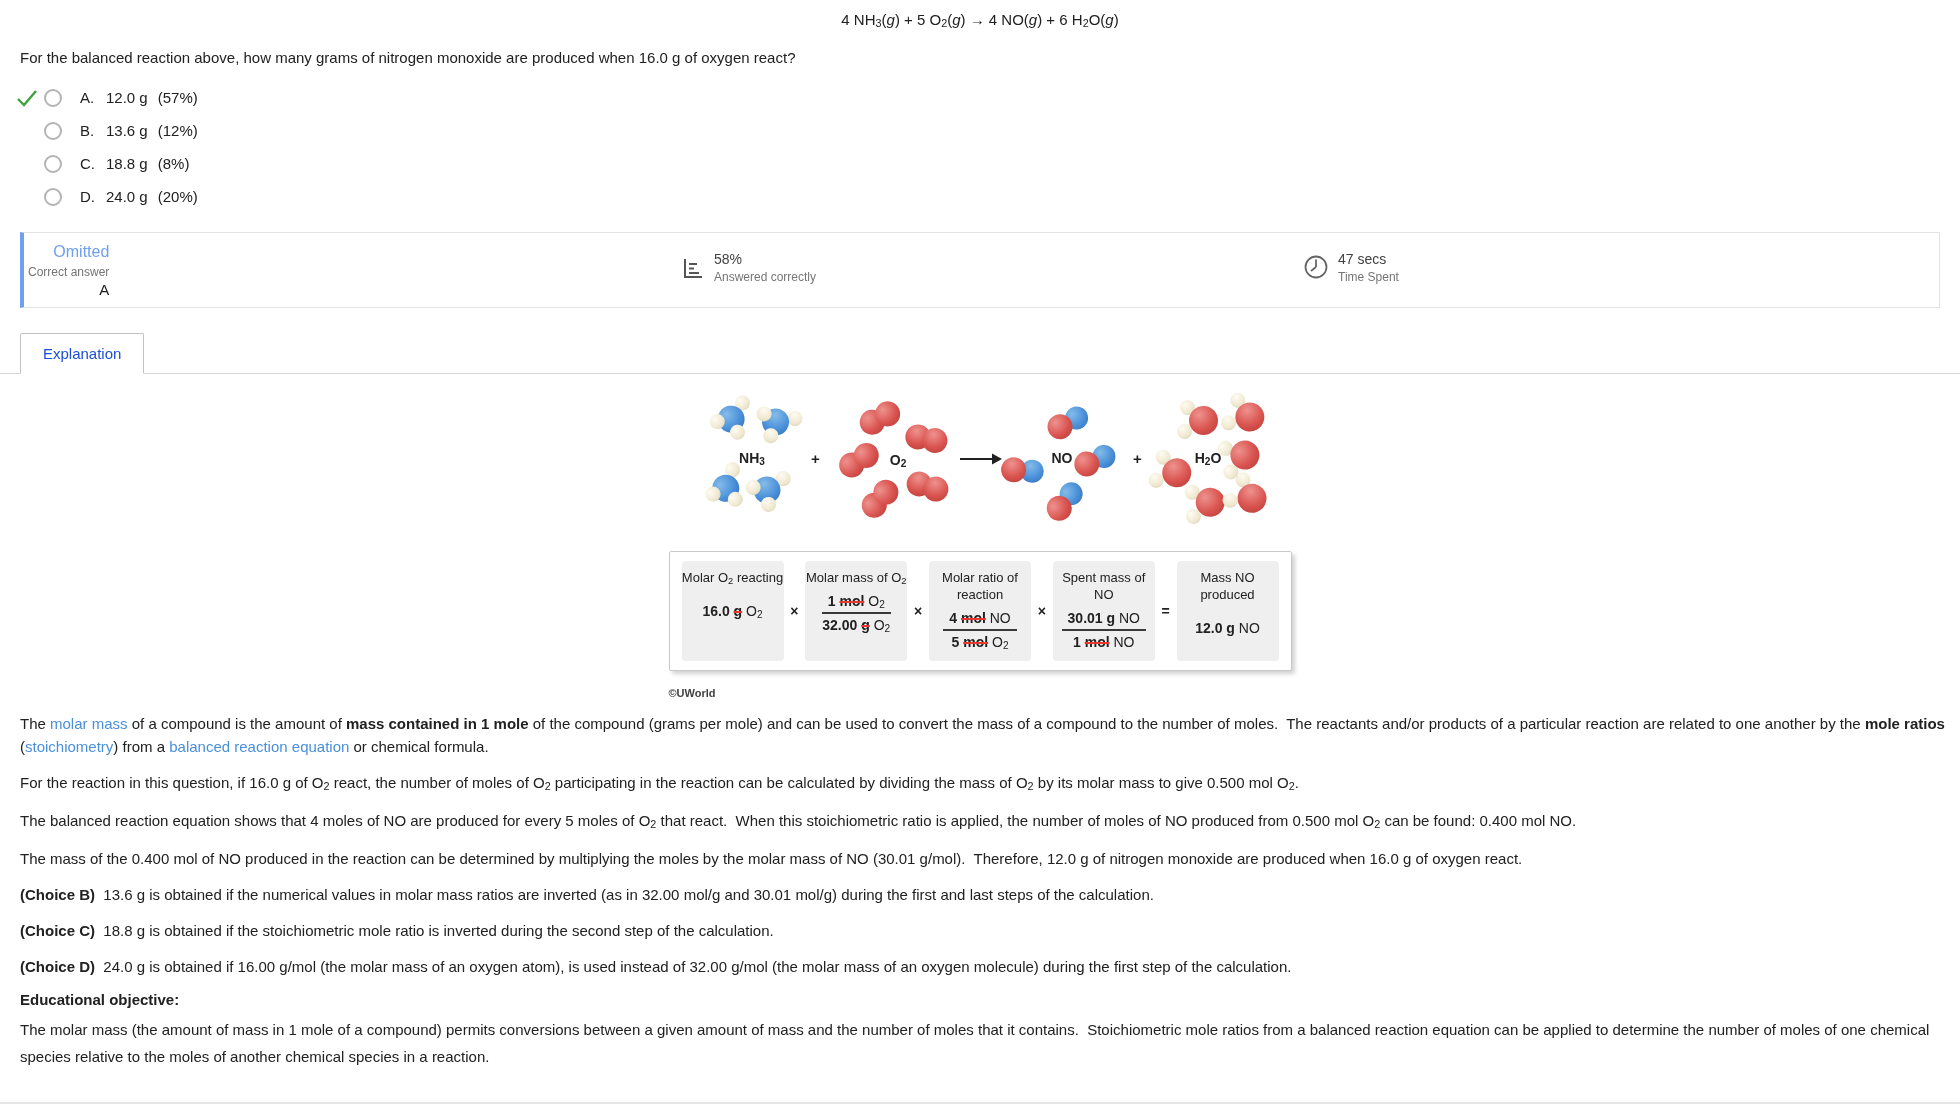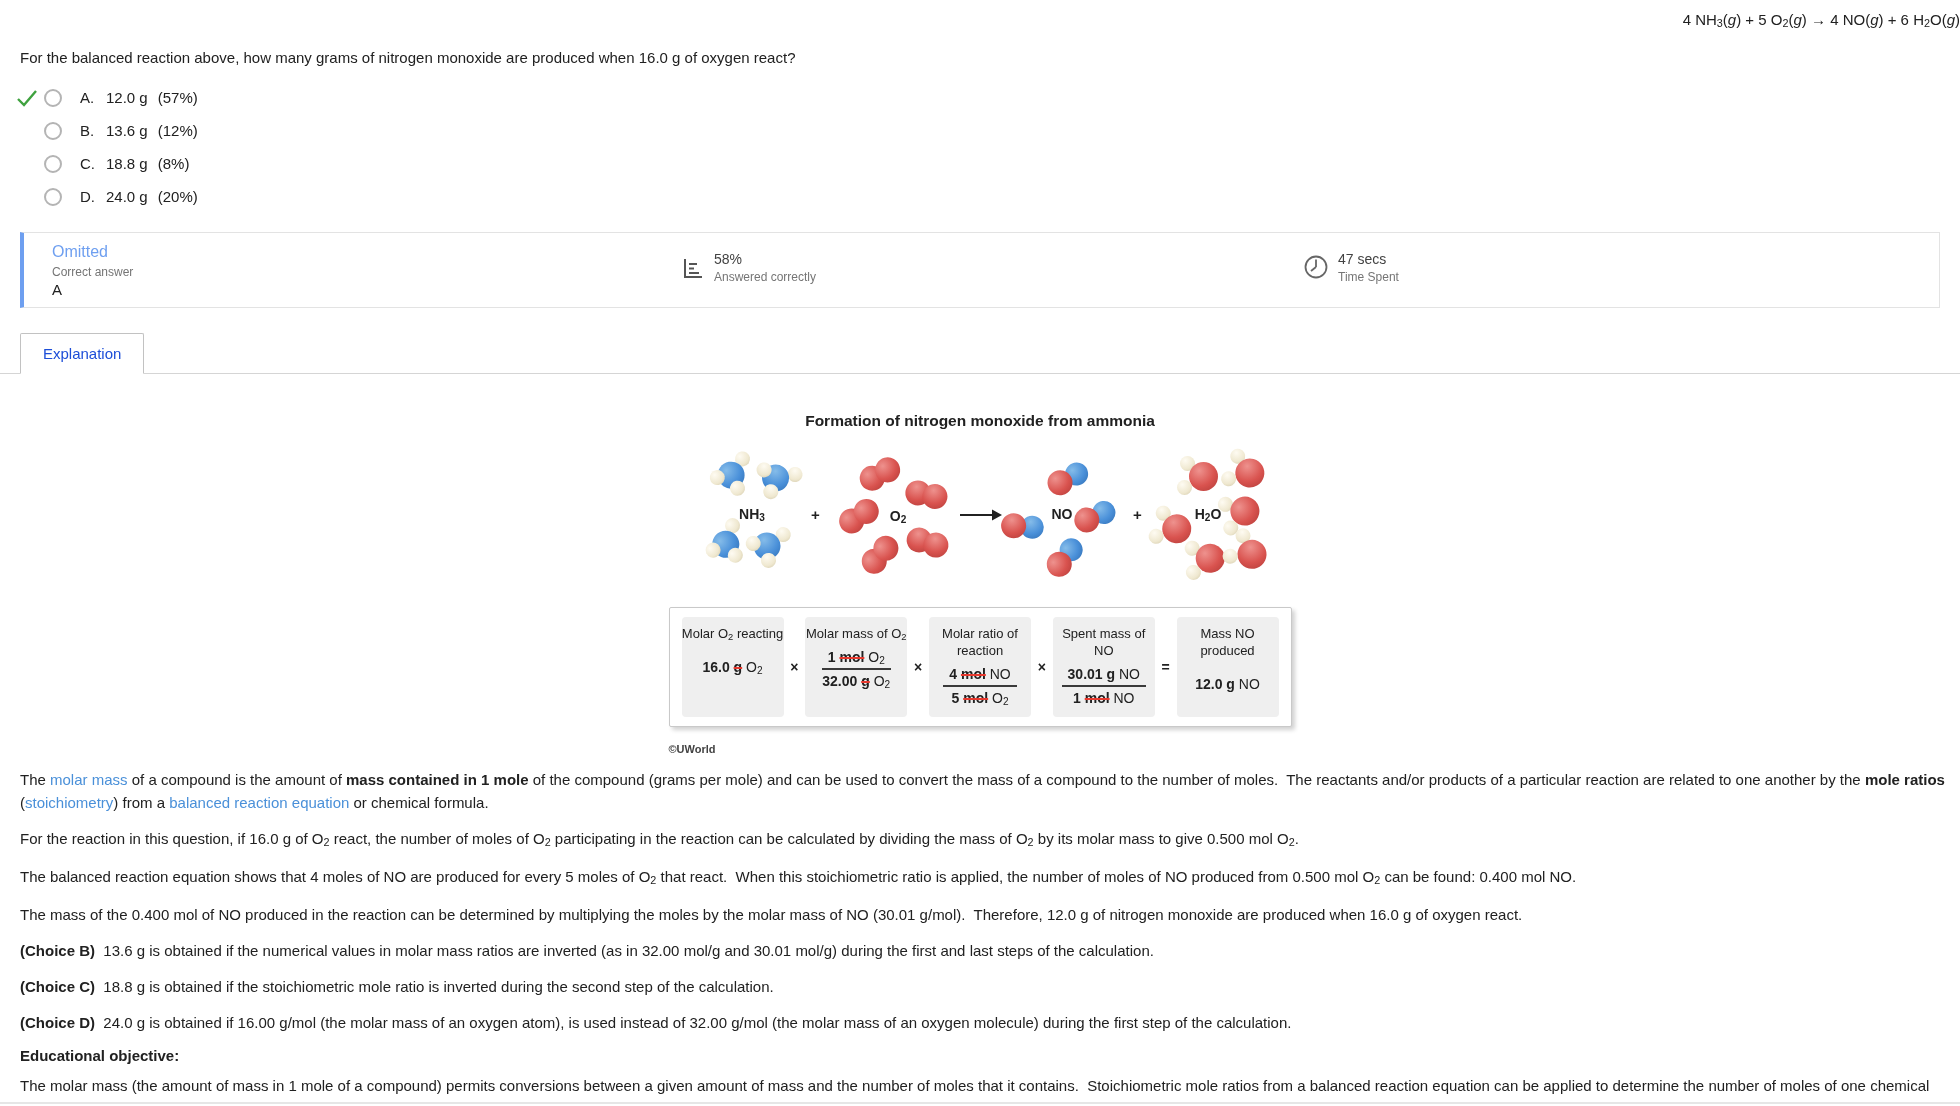--- a/index.html
+++ b/index.html
@@ -8,34 +8,34 @@
     width: 1960px; height: 1106px; overflow: hidden; position: relative;
     font-family: "Liberation Sans", "DejaVu Sans", sans-serif;
     color: #212121; font-size: 15px;
   }
   .b { font-weight: bold; }
   .i { font-style: italic; }
   .sub { font-size: 72%; position: relative; top: 0.22em; }
   .strike { font-weight: bold; text-decoration: line-through; text-decoration-color: #e8392e; text-decoration-thickness: 2px; }
   .link { color: #4a90d9; text-decoration: none; cursor: pointer; }
 
-  .equation { text-align: right; padding-top: 11px; font-size: 15px; color:#212121; }
+  .equation { text-align: center; padding-top: 11px; font-size: 15px; color:#212121; }
   .question { margin: 21px 20px 0 20px; font-size: 15px; }
 
   .choices { margin: 15px 0 0 16px; }
   .choice-row { display: flex; align-items: center; height: 33px; }
   .check-cell { width: 28px; display:flex; align-items:center; }
   .radio { width: 18px; height: 18px; border: 2px solid #b4b4b4; border-radius: 50%; background:#fff; margin-right: 18px; flex: none; }
   .letter { width: 26px; }
   .value { margin-right: 10px; }
   .stat { color:#212121; }
 
   .result-bar { position: relative; margin: 19px 20px 0 20px; height: 76px;
     border: 1px solid #e3e3e3; border-left: 4px solid #6e9ff0; background:#fff; }
-  .rb-left { position:absolute; left:28px; top:10px; }
+  .rb-left { position:absolute; left:4px; top:10px;text-align:right; }
   .rb-status { color:#6e9ff0; font-size:16px; }
   .rb-ca-label { color:#757575; font-size:12px; margin-top:4px; }
   .rb-ca-value { color:#212121; font-size:15px; margin-top:2px; }
   .rb-stat { position: absolute; top: 18px; display:flex; align-items:flex-end; }
   .rb-percent { left: 656px; }
   .rb-time { left: 1278px; }
   .rb-stat .icon { margin-right: 8px; }
   .stat-main { font-size: 14px; color:#424242; }
   .stat-sub { font-size: 12px; color:#757575; margin-top:3px; }
 
@@ -152,21 +152,20 @@
         <div class="stat-main">47 secs</div>
         <div class="stat-sub">Time Spent</div>
       </span>
     </div>
   </div>
 
   <div class="tab-strip">
     <div class="tab">Explanation</div>
   </div>
 
-  <div class="fig-title">Formation of nitrogen monoxide from ammonia</div>
 
   <div class="mol-canvas">
 
     <div class="mol" style="left:32px;top:3px;width:46px;height:44px;transform:rotate(-10deg)">
       <span class="sph h-cream" style="left:26px;top:-2px;width:15px;height:15px"></span>
       <span class="sph n-blue" style="left:6px;top:6px;width:27px;height:27px"></span>
       <span class="sph h-cream" style="left:-2px;top:12px;width:15px;height:15px"></span>
       <span class="sph h-cream" style="left:16px;top:26px;width:15px;height:15px"></span>
     </div>
     <div class="mol" style="left:74px;top:8px;width:46px;height:44px;transform:rotate(35deg)">

